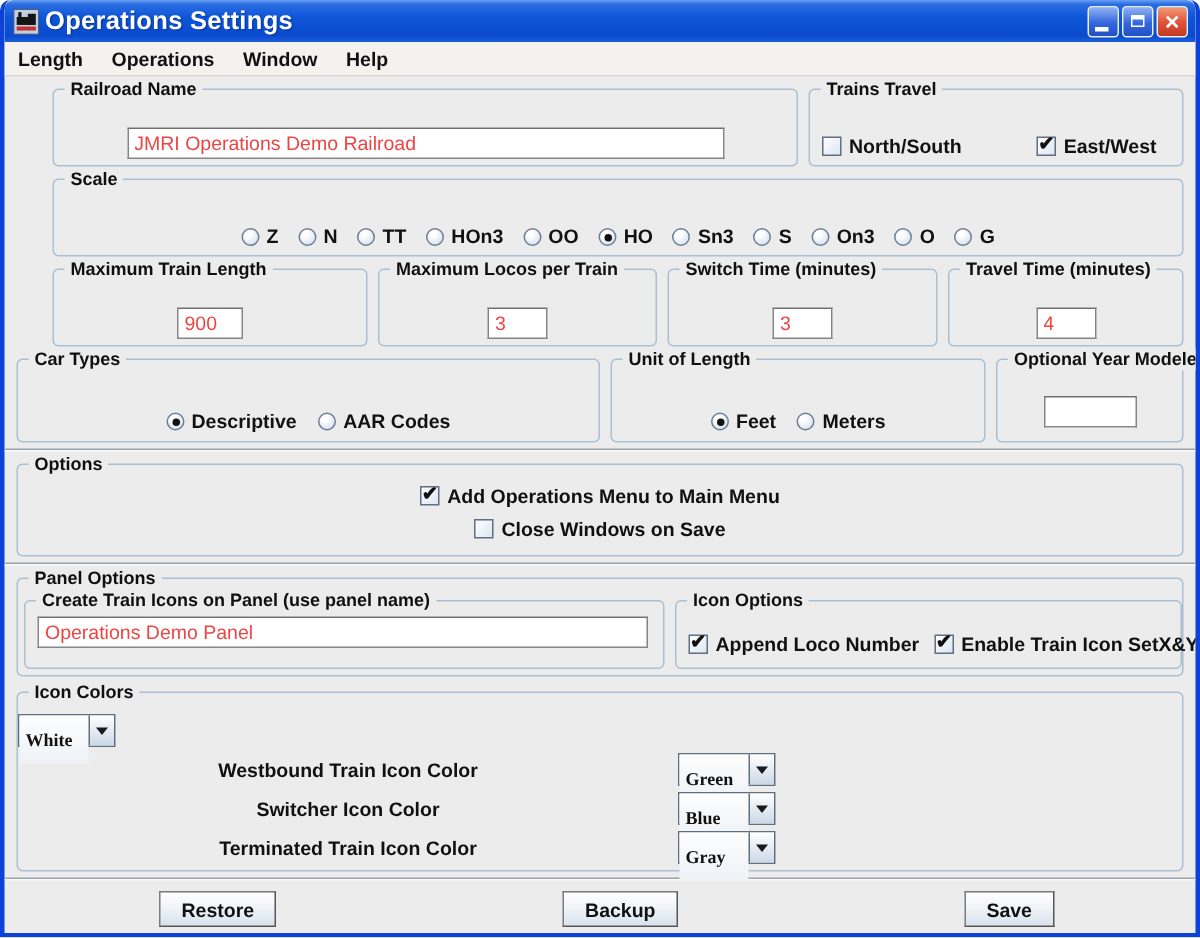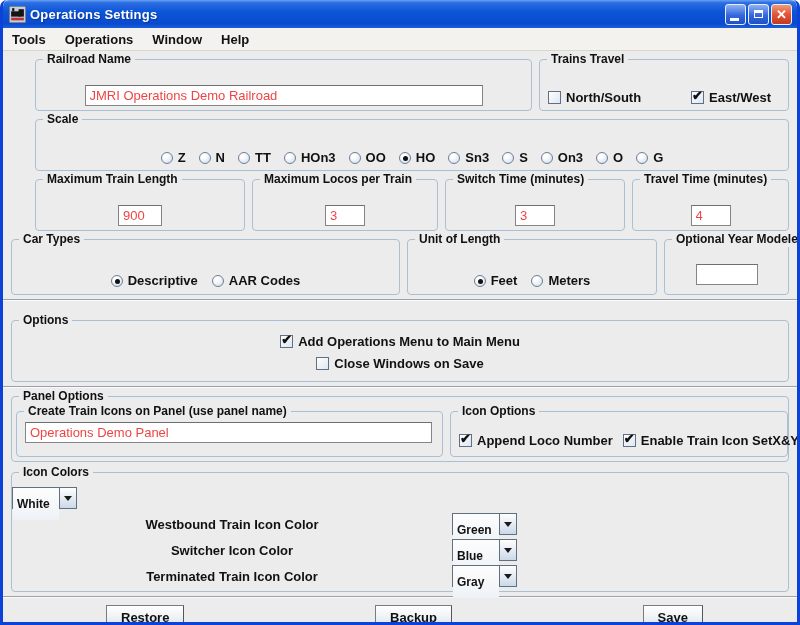--- a/index.html
+++ b/index.html
@@ -10,21 +10,21 @@
     border-left:3px solid #0c42d8;border-right:3px solid #0c42d8;border-bottom:3px solid #0c42d8;
     border-radius:7px 7px 0 0;overflow:hidden;
   }
   
   .titlebar{
     height:28px;display:flex;align-items:center;padding:0 5px 0 4px;
     background:linear-gradient(180deg,#6aa0f2 0%,#2b6ee2 10%,#0d55d8 42%,#0a4ace 85%,#1a60dd 100%);
     border-radius:6px 6px 0 0;
   }
   .appicon{width:17px;height:17px;margin:0 4px 0 2px;flex:0 0 auto;}
-  .wtitle{flex:1;color:#fff;font-weight:bold;font-size:13px;text-shadow:1px 1px 1px #0a3a9a;letter-spacing:.2px;}
+  .wtitle{flex:1;color:#fff;font-weight:bold;font-size:17px;text-shadow:1px 1px 1px #0a3a9a;letter-spacing:.2px;}
   .tbtn{width:21px;height:21px;border-radius:3px;border:1px solid #e8eefc;margin-left:2px;
     display:flex;align-items:center;justify-content:center;position:relative;cursor:default;}
   .tbtn.b-min,.tbtn.b-max{background:linear-gradient(180deg,#8fb2f4 0%,#3466dd 55%,#2050c4 100%);}
   .tbtn.b-close{background:linear-gradient(180deg,#f29a74 0%,#e2543a 50%,#c23a1e 100%);}
   .g-min{position:absolute;left:4px;bottom:3px;width:9px;height:3px;background:#fff;}
   .g-max{width:9px;height:8px;border:1px solid #fff;border-top:3px solid #fff;}
   .g-close{color:#fff;font-weight:bold;font-size:13px;line-height:13px;}
 
   
   .menubar{height:23px;background:#f4f2ef;border-bottom:1px solid #d9d6d0;
@@ -64,33 +64,33 @@
   .grp-scale{flex:1;padding-top:25px;display:flex;justify-content:center;gap:13px;}
 
   .grp-num{padding-top:25px;display:flex;justify-content:center;}
   .w210{width:210px;} .w186{width:186px;} .w180{width:180px;} .wflex{flex:1;}
   .tf-num{width:40px;} .tf-len{width:44px;} .tf-year{width:62px;}
 
   .grp-cartypes{width:389px;padding-top:27px;display:flex;justify-content:center;gap:14px;}
   .grp-unit{width:250px;padding-top:27px;display:flex;justify-content:center;gap:14px;}
   .grp-year{flex:1;padding-top:24px;display:flex;justify-content:center;}
 
-  .grp-options{height:62px;margin-top:19px;padding-top:13px;display:flex;flex-direction:column;align-items:center;gap:7px;}
+  .grp-options{height:62px;margin-top:8px;padding-top:13px;display:flex;flex-direction:column;align-items:center;gap:7px;}
 
   .grp-panel{height:66px;margin-top:8px;padding:14px 0 0 4px;display:flex;gap:7px;}
   .grp-trainicons{width:428px;height:46px;padding:10px 10px 0 8px;}
   .grp-trainicons .tf{width:100%;}
   .grp-iconopts{width:338px;height:46px;padding:13px 0 0 8px;display:flex;gap:10px;}
 
   .grp-iconcolors{height:120px;margin-top:10px;padding-top:13px;display:flex;flex-direction:column;gap:2px;}
   .icrow{display:flex;align-items:center;height:24px;}
   .iclabel{width:440px;text-align:center;font-weight:bold;font-size:13px;color:#111;}
   .combo{display:flex;height:22px;border:1px solid #61707f;background:#fff;cursor:default;}
   .cval{width:46px;padding:16px 4px;display:flex;align-items:center;font-weight:bold;font-size:12px;color:#111;
-    background:linear-gradient(180deg,#fdfdfd,#eef2f7);}
+    background:linear-gradient(180deg,#fdfdfd,#eef2f7);font-family:Liberation Serif, serif;}
   .cbtn{width:17px;border-left:1px solid #61707f;display:flex;align-items:center;justify-content:center;
     background:linear-gradient(180deg,#ffffff,#ccd8e8);}
   .cbtn::after{content:"";border-left:4px solid transparent;border-right:4px solid transparent;border-top:5px solid #1a1a1a;}
 
   .btnbar{display:flex;align-items:center;justify-content:space-between;margin-top:6px;height:26px;
     padding-left:95px;padding-right:86px;}
   .btn{height:24px;padding:0 14px;font-family:"Liberation Sans",sans-serif;font-weight:bold;font-size:13px;color:#111;
     background:linear-gradient(180deg,#ffffff 0%,#f1f4f8 45%,#d8e2ee 100%);
     border:1px solid #7b7b7b;border-bottom-color:#565656;border-right-color:#565656;cursor:default;}
 </style>
@@ -113,21 +113,21 @@
       </span>
     <span class="tbtn b-max">
         <span class="g-max"></span>
       </span>
     <span class="tbtn b-close">
         <span class="g-close">✕</span>
       </span>
   </div>
 
   <div class="menubar">
-    <span class="menuitem">Tools</span>
+    <span class="menuitem">Length</span>
     <span class="menuitem">Operations</span>
     <span class="menuitem">Window</span>
     <span class="menuitem">Help</span>
   </div>
 
   <div class="content">
 
     <div class="row h52">
       <div class="group grp-railroad">
         <span class="gtitle">Railroad Name</span>

